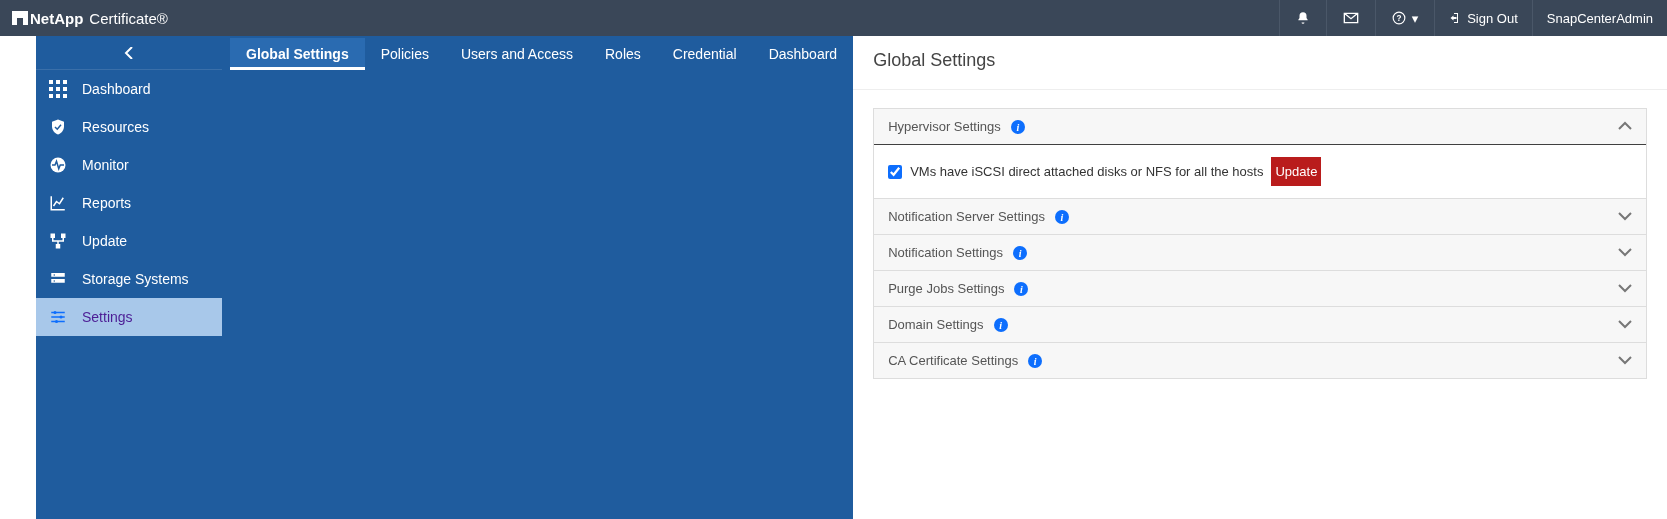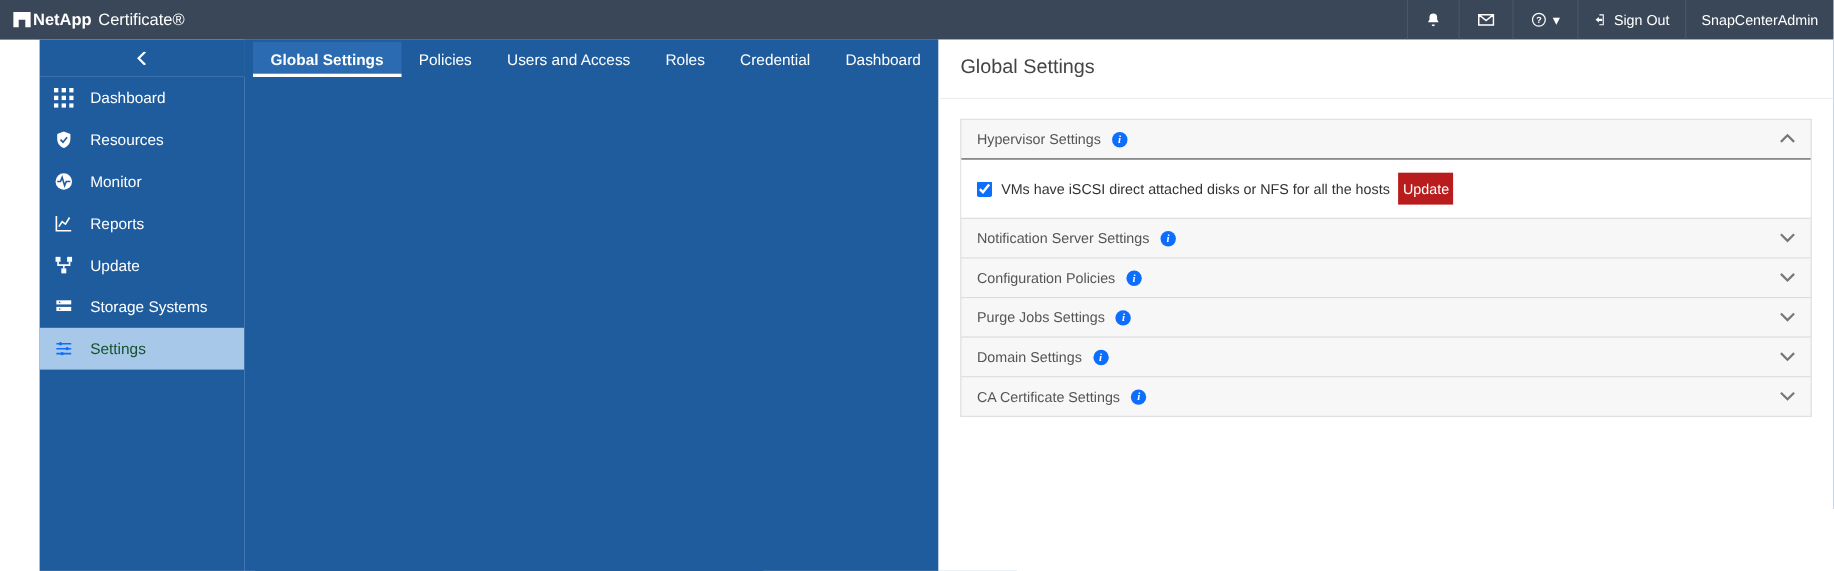--- a/index.html
+++ b/index.html
@@ -15,21 +15,21 @@
   .top-item.icononly { padding: 0 16px; }
   .top-item svg { fill: #fff; }
 
   
   .layout { display: flex; height: calc(519px - 36px); }
   
   
   .sidebar { width: 186px; background: #1f5c9e; color: #fff; flex-shrink: 0; margin-left: 36px; }
   .side-collapse { height: 34px; display: flex; align-items: center; justify-content: center; border-bottom: 1px solid rgba(255,255,255,0.12); cursor: pointer;}
   .side-item { display: flex; align-items: center; gap: 14px; padding: 10px 12px; font-size: 14px; cursor: pointer; color:#fff;}
-  .side-item.active { background: #a8c8ea; color: #14532d; }
+  .side-item.active { background: #a8c8ea; color: #4c1d95; }
   .side-item.active .sicon svg { fill: #0d6efd; }
   .sicon { width: 20px; display:flex; justify-content:center;}
   .sicon svg { fill: #fff; }
 
   
   .right { flex: 1; display:flex; flex-direction:row; background:#1f5c9e;}
   .tabstrip { height: 34px; display: flex; align-items: flex-end; padding-left: 8px; gap: 0; background:#1f5c9e;}
   .tab { color: #fff; padding: 8px 16px 8px; font-size: 14px; cursor: pointer; }
   .tab.active { background: #2a6bb1; font-weight:700; border-bottom:3px solid #fff; padding-bottom:5px;}
   .subhead { height: 59px; background:#1f5c9e;}
@@ -222,21 +222,21 @@
             </div>
             <span class="chev"><svg width="14" height="10" viewBox="0 0 14 10">
                   <path d="M1 2l6 6 6-6" fill="none" stroke="#777" stroke-width="2"></path>
                 </svg></span>
           </div>
         </div>
 
         <div class="panel">
           <div class="panel-head">
             <div class="panel-head-left">
-              <span>Configuration Policies</span>
+              <span>Notification Settings</span>
               <span class="info-icon">i</span>
             </div>
             <span class="chev"><svg width="14" height="10" viewBox="0 0 14 10">
                   <path d="M1 2l6 6 6-6" fill="none" stroke="#777" stroke-width="2"></path>
                 </svg></span>
           </div>
         </div>
 
         <div class="panel">
           <div class="panel-head">

